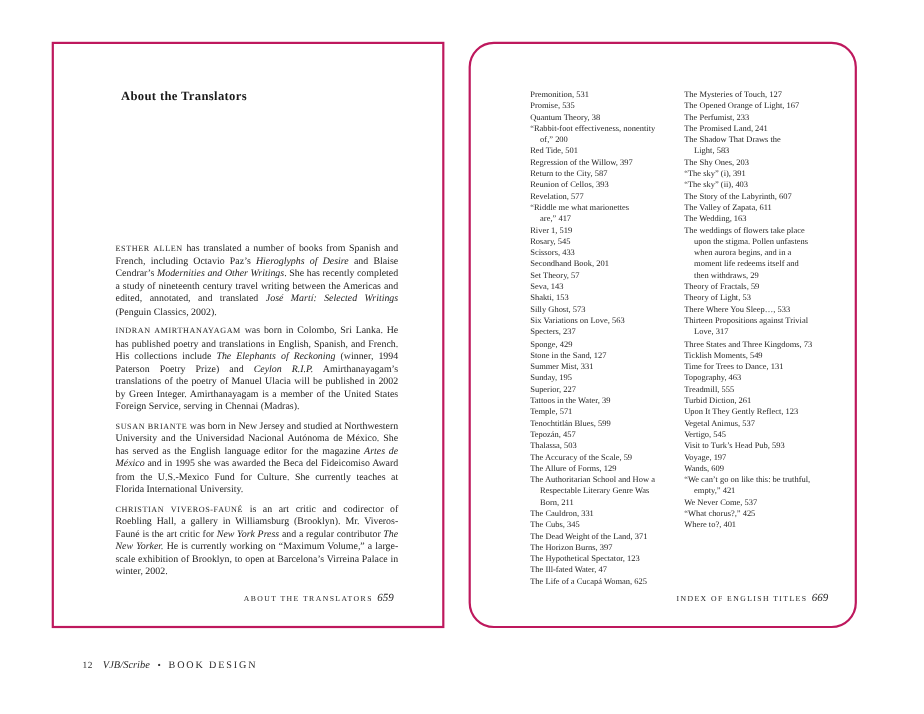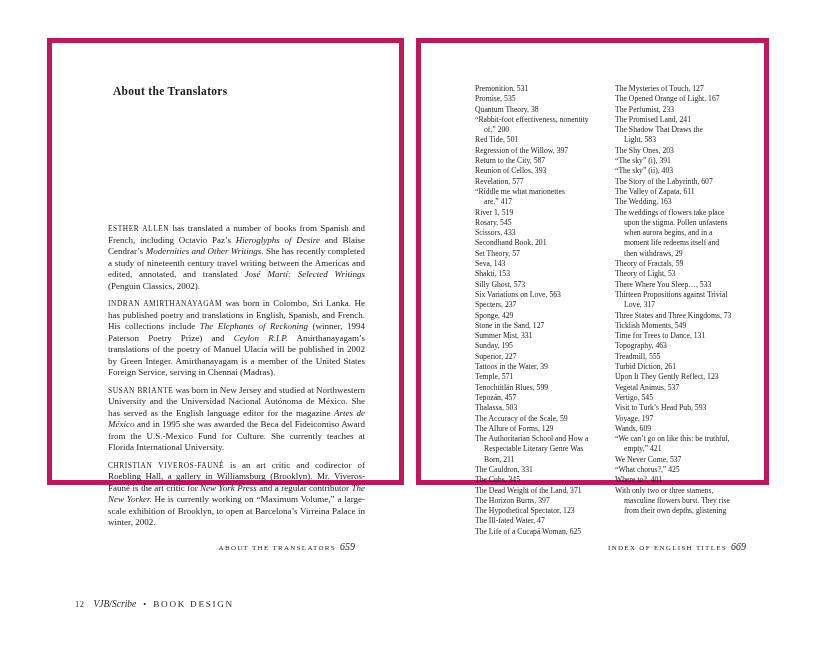--- a/index.html
+++ b/index.html
@@ -1,20 +1,20 @@
 <!DOCTYPE html>
 <html><head>
 <meta charset="utf-8">
 <style>
   html,body{margin:0;padding:0;background:#ffffff;}
   .canvas{position:relative;width:840px;height:649px;background:#ffffff;overflow:hidden;
           font-family:"Liberation Serif", serif;color:#1e1e1e;}
-  .page{position:absolute;top:38px;height:447px;background:#ffffff;border:5px solid #be185d;box-sizing:border-box;}
+  .page{position:absolute;top:38px;height:533px;background:#ffffff;border:2px solid #be185d;box-sizing:border-box;}
   .page-left{left:47px;width:357px;}
-  .page-right{left:416px;width:353px;}
+  .page-right{left:426px;width:353px;border-radius:23px;}
 
   .heading{position:absolute;left:61px;top:42px;margin:0;font-size:11.5px;font-weight:bold;
            letter-spacing:0.3px;color:#1a1a1a;}
 
   .body{position:absolute;left:56px;top:180px;width:257px;font-size:9px;line-height:11.5px;
         text-align:justify;color:#1c1c1c;}
   .body p{margin:0 0 6px 0;}
   .sc{font-size:7.4px;letter-spacing:0.55px;}
   .it{font-style:italic;}
 
@@ -278,25 +278,20 @@
         </div>
         <div class="entry">
           <div class="line">We Never Come, 537</div>
         </div>
         <div class="entry">
           <div class="line">“What chorus?,” 425</div>
         </div>
         <div class="entry">
           <div class="line">Where to?, 401</div>
         </div>
-        <div class="entry">
-          <div class="line">With only two or three stamens,</div>
-          <div class="line runover">masculine flowers burst. They rise</div>
-          <div class="line runover">from their own depths, glistening</div>
-        </div>
       </div>
     <div class="footer footer-right">
       <span class="runhead">INDEX OF ENGLISH TITLES</span><span class="folio">669</span>
     </div>
   </div>
 
   <div class="caption">
     <span class="num">12</span><span class="brand">VJB/Scribe</span><span class="bullet">•</span><span class="label">BOOK DESIGN</span>
   </div>
 

